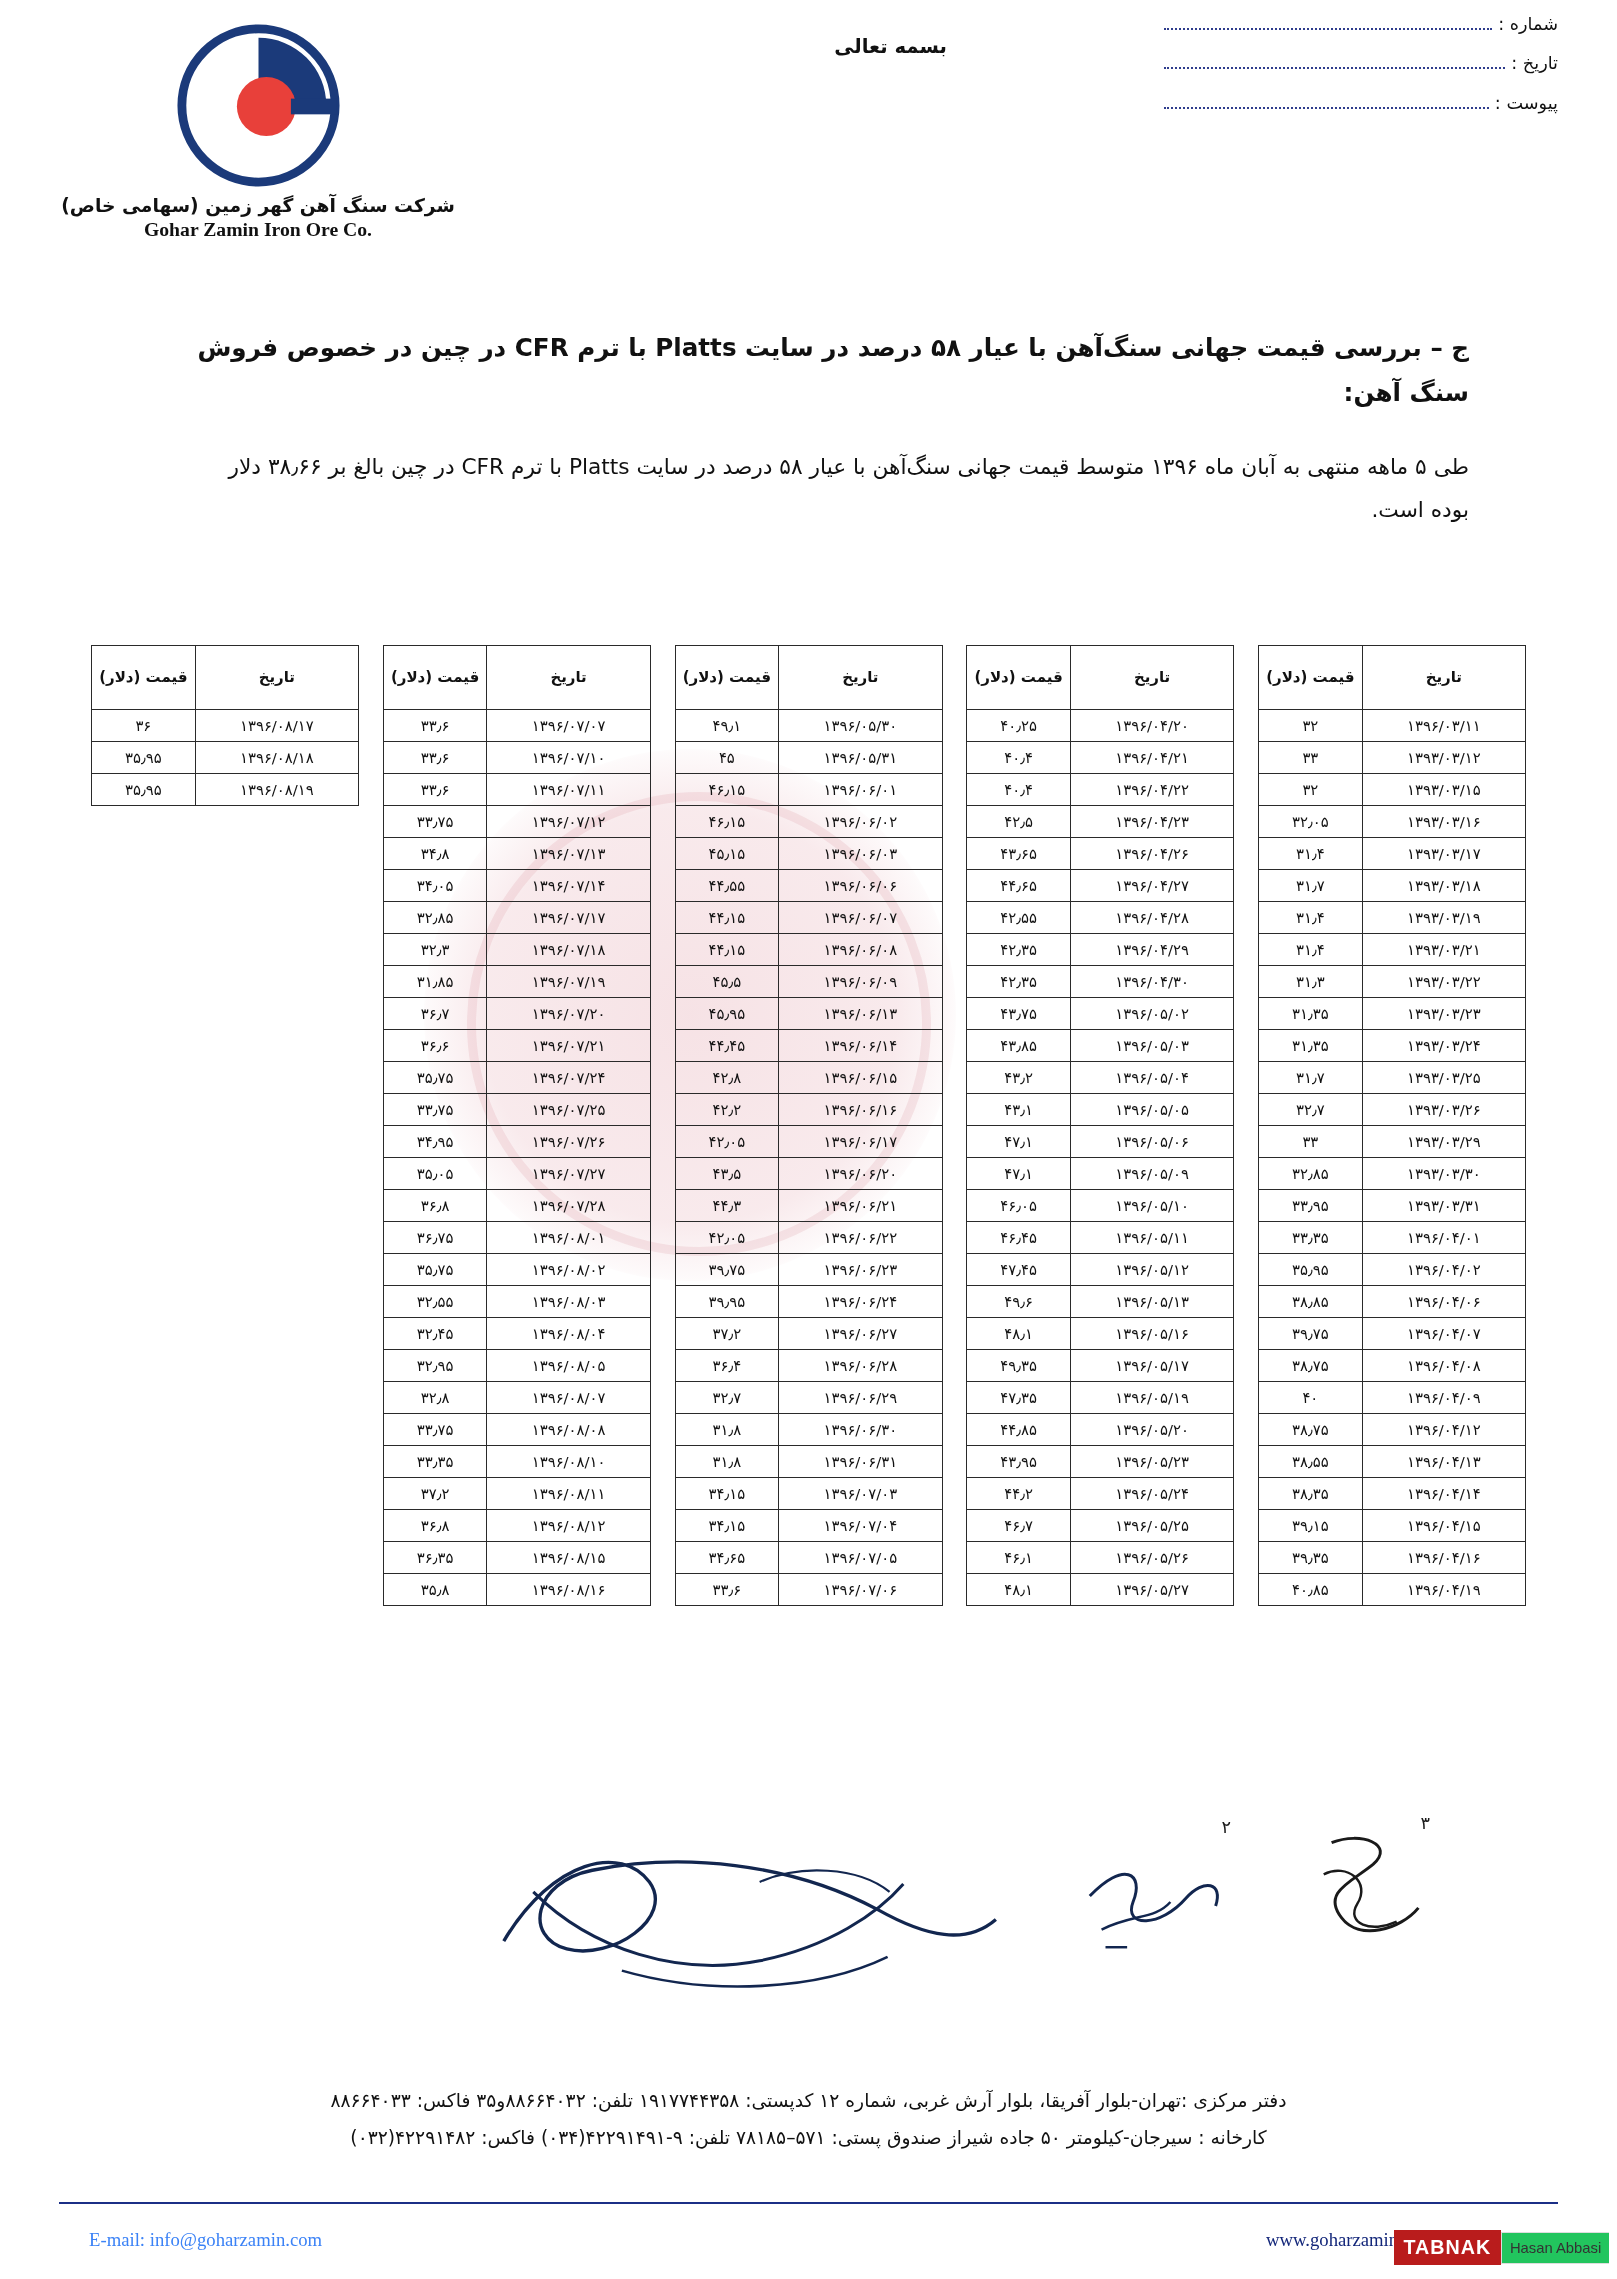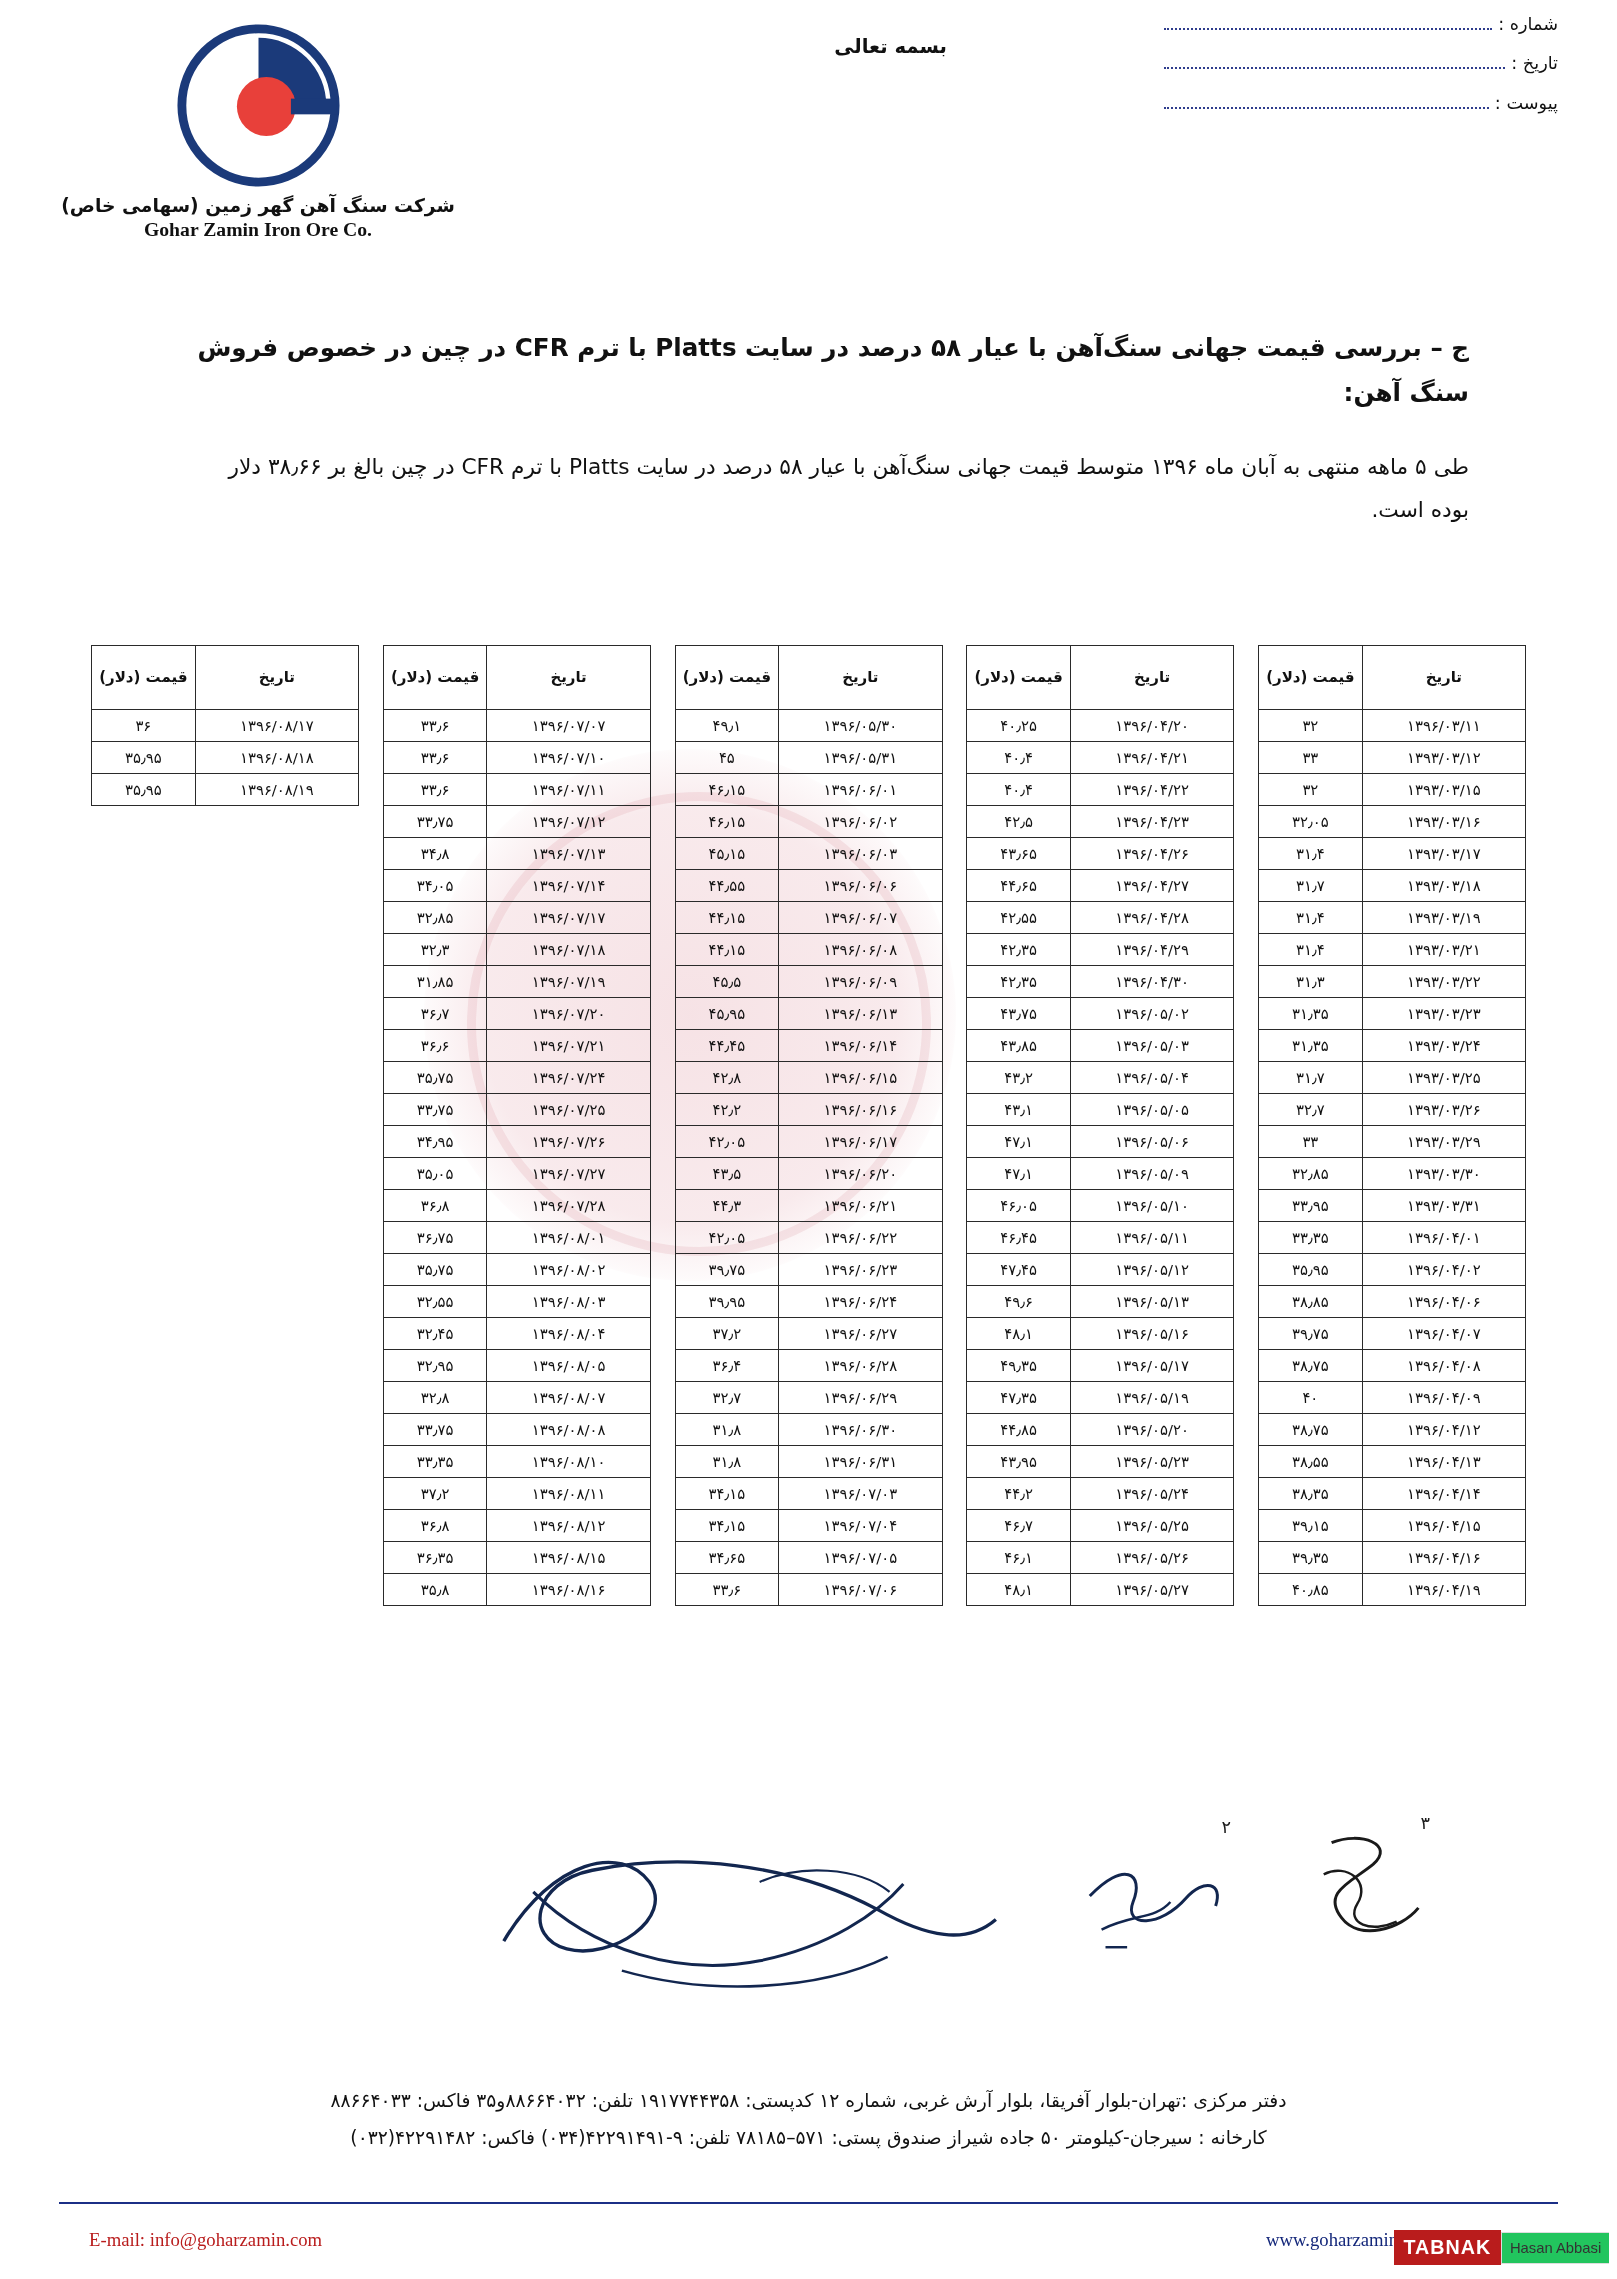--- a/index.html
+++ b/index.html
@@ -234,21 +234,21 @@
     font-size: 18.7px;
     color: #14277a;
     direction: ltr;
     font-family: "Liberation Serif", serif;
   }
   .footer .mail {
     position: absolute;
     bottom: 27.6px;
     left: 89px;
     font-size: 18.7px;
-    color: #b91c1c;
+    color: #3b82f6;
     direction: ltr;
     font-family: "Liberation Serif", serif;
   }
   .tabnak {
     position: absolute;
     bottom: 13.8px;
     right: 7.9px;
     display: flex;
     align-items: center;
     font-family: "Liberation Sans", sans-serif;

